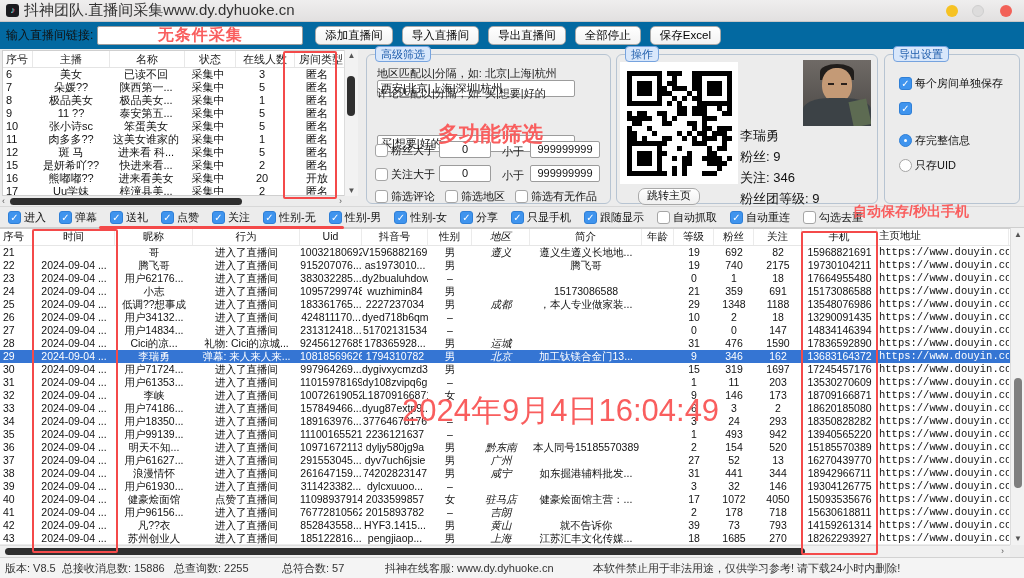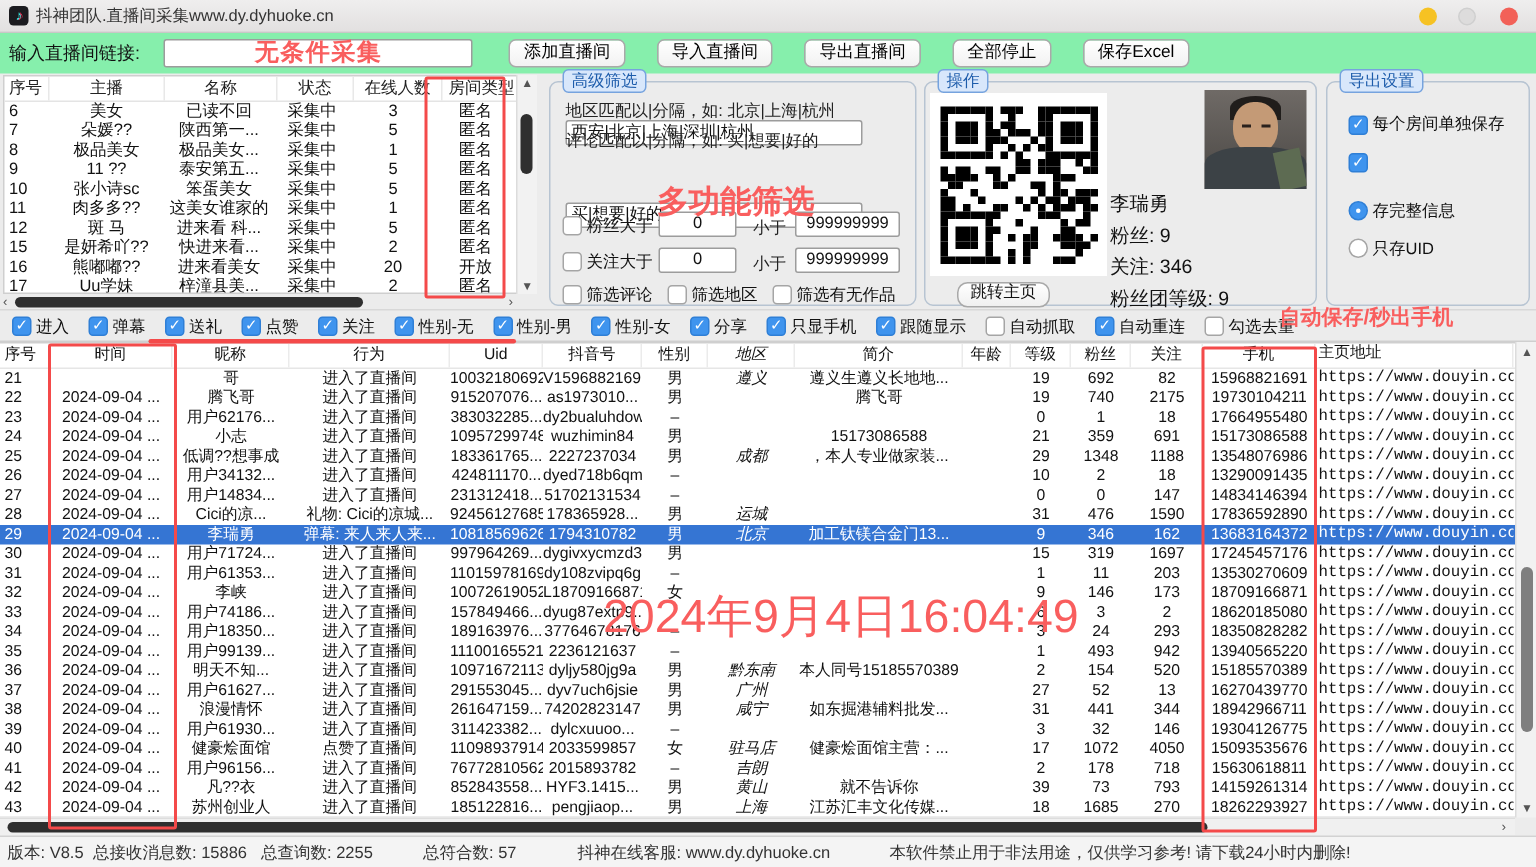--- a/index.html
+++ b/index.html
@@ -2,27 +2,27 @@
 <html><head>
 <meta charset="utf-8">
 <style>
   html,body{margin:0;padding:0;}
   body{width:1024px;height:578px;overflow:hidden;font-family:"Liberation Sans","DejaVu Sans",sans-serif;background:#ececec;position:relative;font-size:12px;color:#111;}
   .abs{position:absolute;}
   
   .titlebar{position:absolute;left:0;top:0;width:1024px;height:22px;background:linear-gradient(#efeeee,#e2e0e0);border-bottom:1px solid #c9c7c7;display:flex;align-items:center;padding-left:6px;box-sizing:border-box;}
   .app-icon{width:13px;height:13px;border-radius:3px;background:#1b1b1f;color:#fff;font-size:9px;line-height:13px;text-align:center;margin-right:5px;flex:0 0 auto;}
   .app-icon span{color:#3ef0ea;text-shadow:1px 0 #fe2c55;}
-  .title-text{font-size:11px;color:#333;}
+  .title-text{font-size:15px;color:#333;}
   .traffic{position:absolute;top:5px;width:12px;height:12px;border-radius:50%;}
   .t-yellow{right:66px;background:#f6c223;}
   .t-gray{right:40px;background:#dddcdc;border:1px solid #cfcfcf;box-sizing:border-box;}
   .t-red{right:12px;background:#f26158;}
   
-  .toolbar{position:absolute;left:0;top:22px;width:1024px;height:27px;background:#86efac;display:flex;align-items:center;gap:12px;}
+  .toolbar{position:absolute;left:0;top:22px;width:1024px;height:27px;background:#0369a1;display:flex;align-items:center;}
   .tb-label{margin-left:6px;font-size:12px;}
   .room-input{position:relative;margin-left:4px;width:204px;height:17px;background:#fff;border:1px solid #9c9c9c;border-radius:2px;}
   .room-input .overlay{position:absolute;left:0;top:-2px;width:100%;text-align:center;color:#f95e5e;font-size:16px;font-weight:bold;letter-spacing:1px;}
   .tb-btn{margin-left:9px;height:19px;padding:0 9px;background:linear-gradient(#ffffff,#f2f2f2);border:1px solid #a9a9a9;border-radius:5px;font-size:11.5px;line-height:17px;}
   .tb-btn:first-of-type{margin-left:12px;}
   
   .groupbox{position:absolute;border:1px solid #b7c4d2;border-radius:6px;background:#ececec;box-sizing:border-box;}
   .gb-label{position:absolute;top:-9px;left:8px;background:#d8e7fb;border:1px solid #76a3de;border-radius:4px;color:#1d5cab;font-size:11px;padding:1px 5px;line-height:12px;}
   
   .rooms{position:absolute;left:2px;top:50px;width:356px;height:146px;background:#fff;border:1px solid #cfcfcf;box-sizing:border-box;overflow:hidden;}

